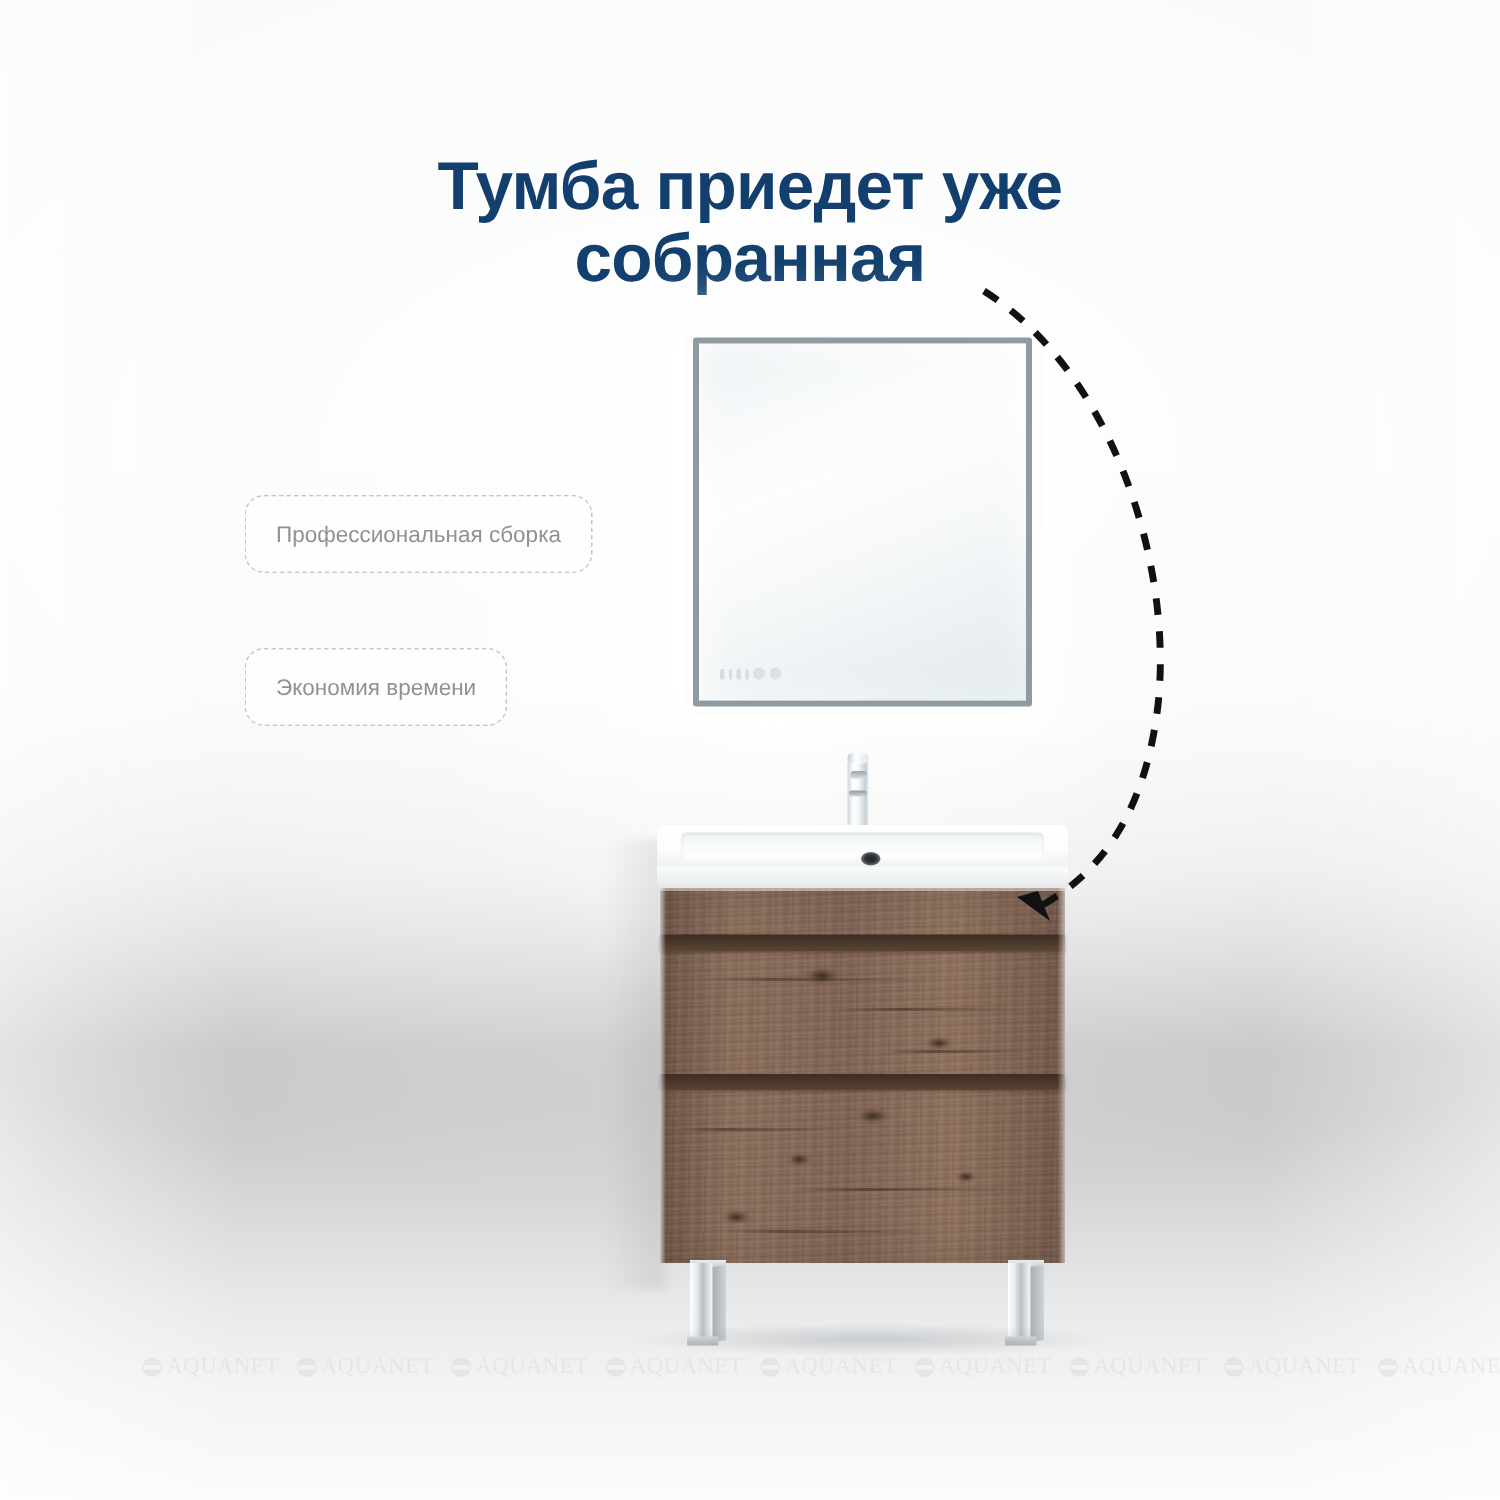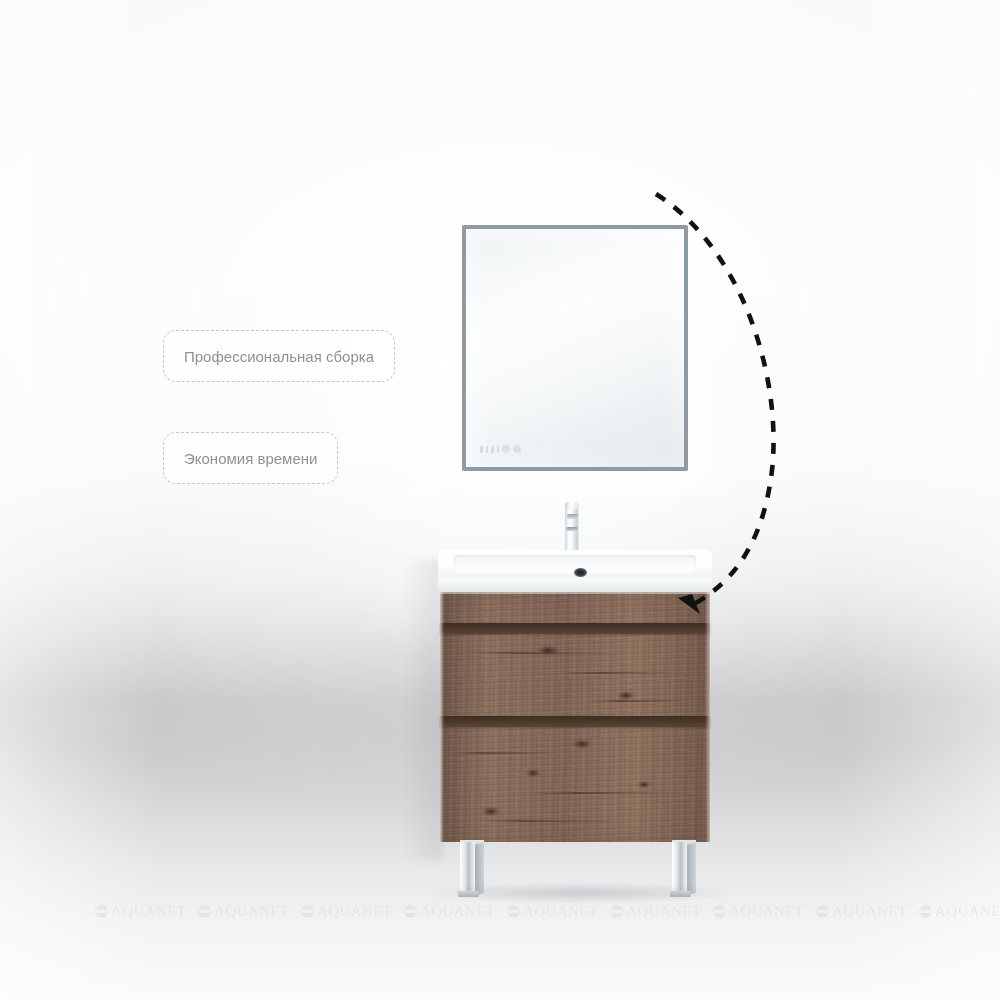--- a/index.html
+++ b/index.html
@@ -241,20 +241,22 @@
 </head>
 <body>
 
 <div id="stage">
 
   <div class="bg-base"></div>
   <div class="bg-wallgrad"></div>
   <div class="bg-centerlight"></div>
   <div class="bg-sidefade"></div>
 
+  <div class="headline">Тумба приедет уже
+собранная</div>
 
   <div class="badge" id="badge-0">
     <span>Профессиональная сборка</span>
   </div>
   <div class="badge" id="badge-1">
     <span>Экономия времени</span>
   </div>
 
   <div class="wall-shadow"></div>
 

